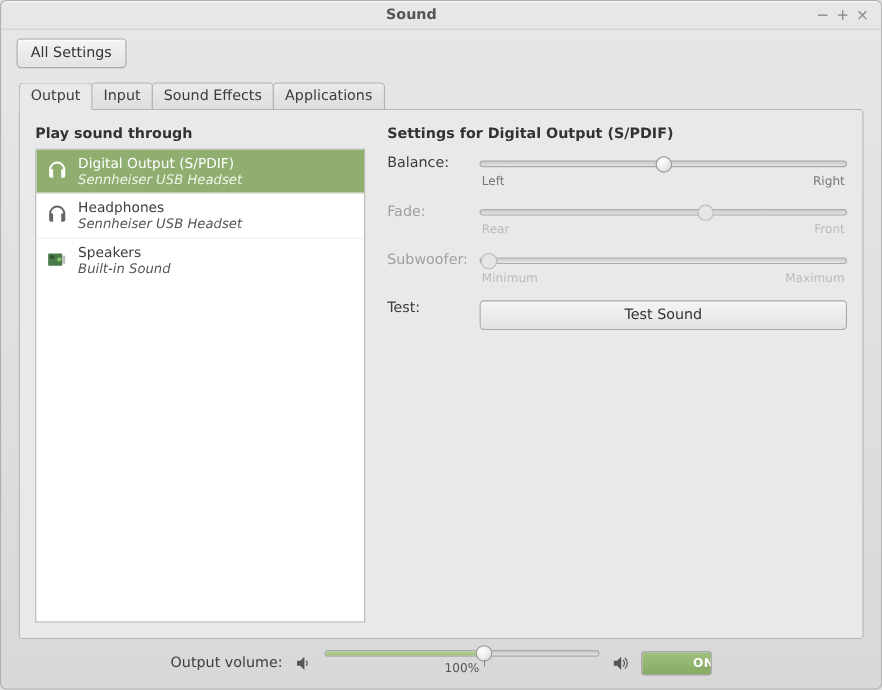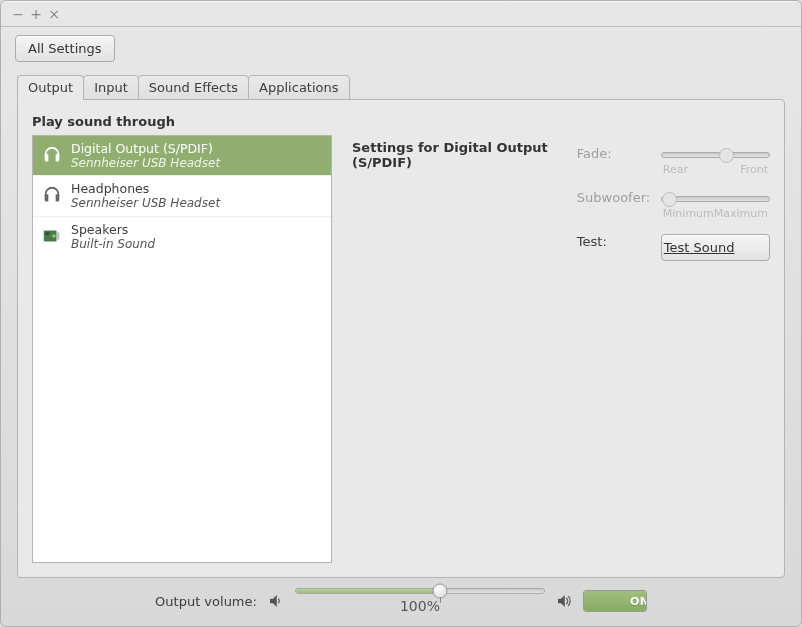--- a/index.html
+++ b/index.html
@@ -71,21 +71,21 @@
     border-radius:0 4px 4px 4px;
     background:#e9e9e9;
     flex:1;
     display:flex;
     padding:14px;
     gap:20px;
     min-height:0;
   }
 
   .left-col { flex:0 0 300px; display:flex; flex-direction:column; }
-  .right-col { flex:1; display:flex; flex-direction:row;margin-top:26px; }
+  .right-col { flex:1; display:flex; flex-direction:column; }
 
   .section-header { font-weight:bold; color:#333; margin-bottom:6px; }
 
   .device-list {
     border:1px solid #b4b4b4;
     background:#fff;
     flex:1;
     overflow:auto;
   }
   .device-item {
@@ -134,25 +134,25 @@
   .hslider.disabled::-webkit-slider-thumb { background:#e5e5e5; border-color:#bbb; }
   .hslider.disabled::-moz-range-thumb { background:#e5e5e5; border-color:#bbb; }
   .scale-ticks { display:flex; justify-content:space-between; font-size:11px; color:#777; margin-top:2px; padding:0 2px; }
   .scale-ticks.light { color:#bbb; }
 
   .wide-btn {
     width:100%;
     background:linear-gradient(#f5f5f5,#e2e2e2);
     border:1px solid #a9a9a9;
     border-radius:4px;
-    padding:5px 2px;
+    padding:5px 12px;
     cursor:pointer;
     box-shadow:inset 0 1px 0 rgba(255,255,255,0.8);
     color:#333;
-    text-decoration:underline;
+    text-align:center;
   }
 
   .bottom-bar {
     padding:10px 16px 12px 16px;
     display:flex; align-items:center; justify-content:center;
   }
   .vol-row { display:flex; align-items:center; gap:10px; }
   .vol-icon { width:18px; height:18px; color:#555; }
   .vol-slider-wrap { width:250px; display:flex; flex-direction:column; align-items:center; }
   .vol-track {
@@ -164,21 +164,21 @@
     position:absolute; left:0; top:0; bottom:0;
     background:linear-gradient(#b8d29b,#9dbd7a);
     border-radius:5px 0 0 5px;
   }
   .vol-thumb {
     position:absolute; top:50%; transform:translate(-50%,-50%);
     width:15px; height:15px; border-radius:50%;
     background:radial-gradient(circle at 35% 30%, #fff, #d8d8d8);
     border:1px solid #999;
   }
-  .vol-pct { font-size:14px; color:#555; margin-top:4px; }
+  .vol-pct { font-size:11px; color:#555; margin-top:4px; }
   .vol-tick { position:absolute; width:1px; height:6px; background:#888; top:8px; }
 
   .switch {
     width:64px; height:22px;
     border:1px solid #999; border-radius:3px;
     display:flex; position:relative;
     background:#eee;
     cursor:pointer; overflow:hidden;
   }
   .switch .on-side {
@@ -193,20 +193,21 @@
     width:28px; background:linear-gradient(#f8f8f8,#dedede);
     border-left:1px solid #aaa;
   }
 </style>
 </head>
 <body>
 
 <div class="window">
 
   <div class="titlebar">
+    <div class="title-text">Sound</div>
     <div class="win-btn">−</div>
     <div class="win-btn">+</div>
     <div class="win-btn">×</div>
   </div>
 
   <div class="toolbar">
     <div class="btn">All Settings</div>
   </div>
 
   <div class="tabs-area">
@@ -263,20 +264,30 @@
           </div>
 
         </div>
       </div>
 
       <div class="right-col">
         <div class="section-header">Settings for Digital Output (S/PDIF)</div>
 
         <div class="settings-rows">
 
+          <div class="setting-row">
+            <div class="setting-label">Balance:</div>
+            <div class="slider-wrap">
+              <input type="range" class="hslider" min="0" max="100" value="50" style="">
+              <div class="scale-ticks">
+                <span>Left</span>
+                <span>Right</span>
+              </div>
+            </div>
+          </div>
 
           <div class="setting-row">
             <div class="setting-label disabled">Fade:</div>
             <div class="slider-wrap">
               <input type="range" class="hslider disabled" min="0" max="100" disabled="" value="62" style="">
               <div class="scale-ticks light">
                 <span>Rear</span>
                 <span>Front</span>
               </div>
             </div>

